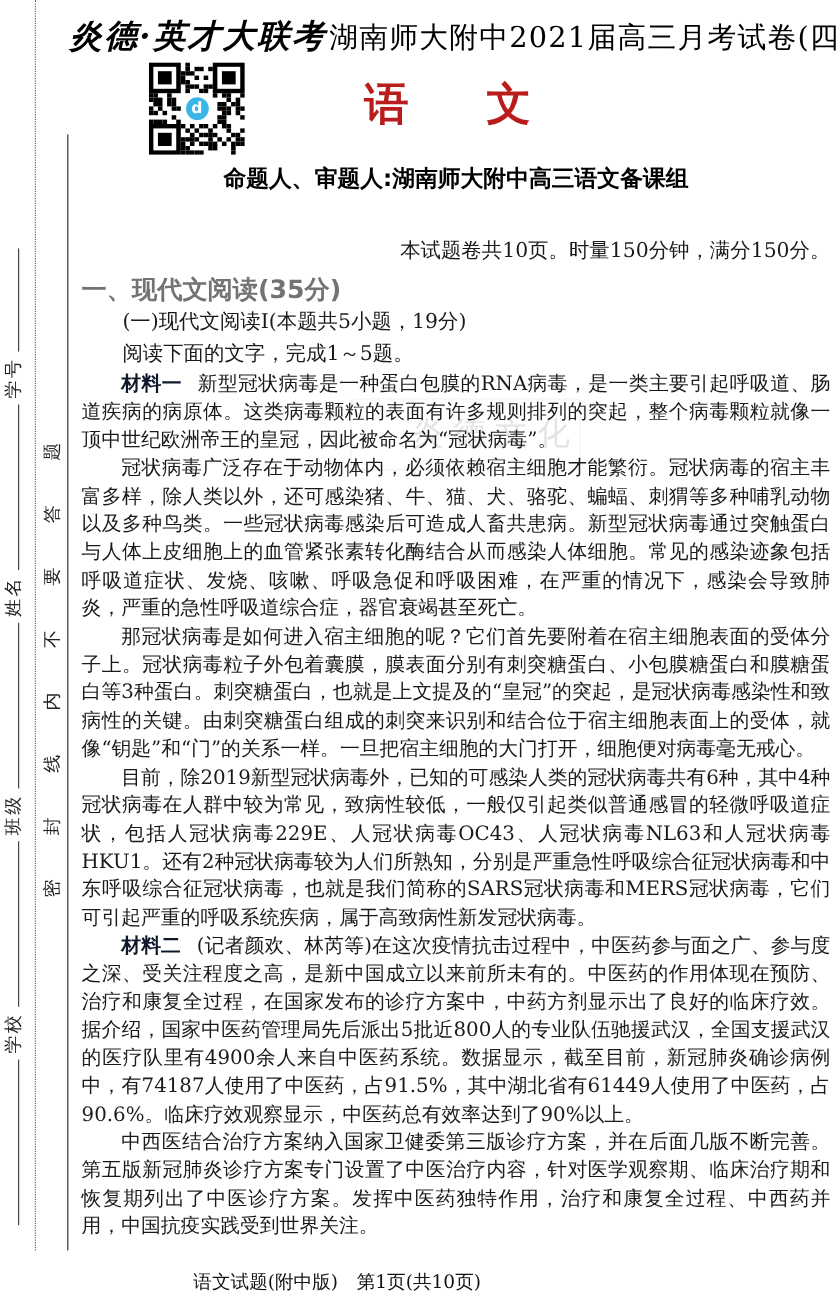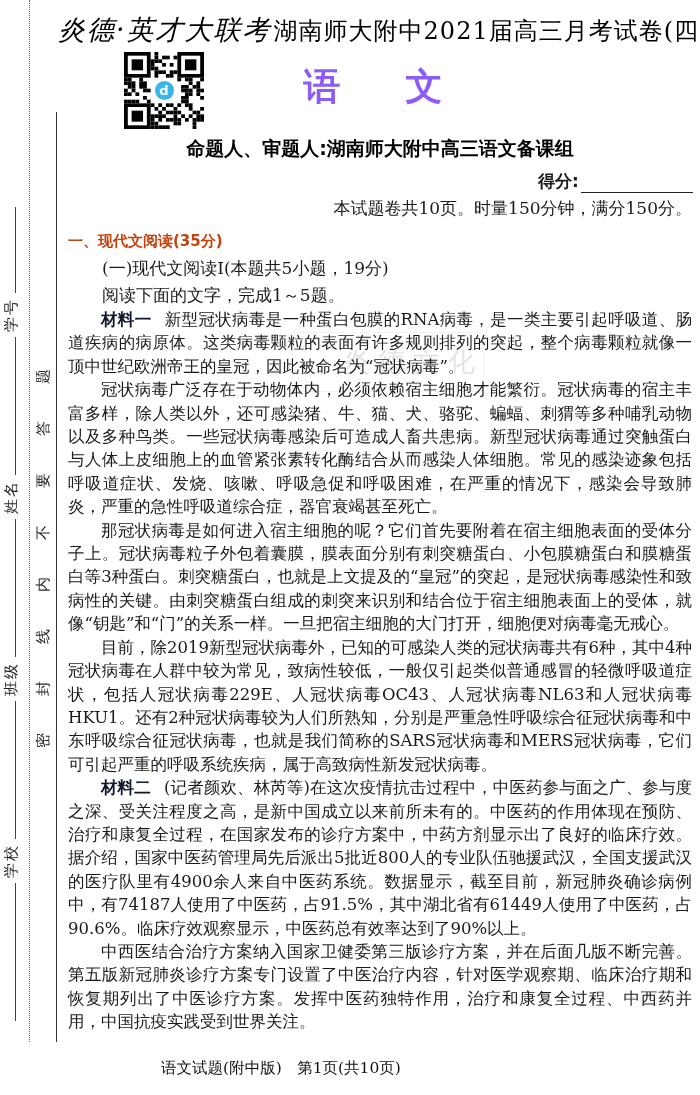--- a/index.html
+++ b/index.html
@@ -28,49 +28,49 @@
     text-align:right;color:#e4e4e4;font-size:27px;letter-spacing:8px;line-height:46px;
     border:1px solid #f2f2f2;border-radius:4px;padding:6px 0;
     font-family:"DejaVu Sans","Liberation Sans",sans-serif;
   }
   .watermark span{display:block;}
   
   .banner{
     position:absolute;left:58px;top:12px;width:636px;z-index:1;
     text-align:center;white-space:nowrap;font-size:24px;letter-spacing:1px;color:#000;
   }
-  .banner .brand{font-weight:normal;font-size:27px;font-style:italic;letter-spacing:2px;margin-right:2px;}
+  .banner .brand{font-weight:bold;font-size:27px;font-style:italic;letter-spacing:2px;margin-right:2px;}
   .qr-wrap{position:absolute;left:124px;top:52px;width:80px;height:77px;z-index:1;}
   .qr-wrap svg{display:block;width:80px;height:77px;}
   .qr-logo{
     position:absolute;left:27px;top:26px;width:26px;height:25px;background:#fff;border-radius:5px;
     display:flex;align-items:center;justify-content:center;
   }
   .qr-logo .dglyph{
     width:19px;height:19px;border-radius:50%;background:#3ab5e8;color:#fff;
     font-family:"DejaVu Sans","Liberation Sans",sans-serif;font-weight:bold;font-size:13px;
     display:flex;align-items:center;justify-content:center;
   }
   .subject{
     position:absolute;left:68px;top:62px;width:624px;z-index:1;text-align:center;
-    font-family:"DejaVu Sans","Liberation Sans",sans-serif;font-weight:bold;font-size:37px;letter-spacing:14px;color:#8b5cf6;
+    font-family:"DejaVu Sans","Liberation Sans",sans-serif;font-weight:bold;font-size:37px;letter-spacing:14px;color:#b91c1c;
   }
   .authors{
     position:absolute;left:68px;top:136px;width:624px;z-index:1;text-align:center;
     font-family:"DejaVu Sans","Liberation Sans",sans-serif;font-weight:bold;font-size:19px;color:#000;
   }
   .score{position:absolute;left:538px;top:170px;z-index:1;display:flex;align-items:flex-end;}
   .score .score-label{font-family:"DejaVu Sans","Liberation Sans",sans-serif;font-weight:bold;font-size:17px;}
   .score .score-line{display:inline-block;width:112px;height:16px;border-bottom:1.5px solid #222;margin-left:2px;}
   .info{position:absolute;left:68px;top:197px;width:624px;z-index:1;text-align:right;font-size:17px;}
   
   .main{position:absolute;left:68px;top:228px;width:624px;z-index:1;}
   .h-sec{
     font-family:"DejaVu Sans","Liberation Sans",sans-serif;font-weight:bold;
-    font-size:15px;line-height:27px;color:#c2410c;
+    font-size:21px;line-height:27px;color:#737373;
   }
   .sub{font-size:17px;line-height:26.5px;text-indent:2em;}
   .para{margin:0;font-size:16.5px;line-height:23.4px;text-align:justify;text-indent:2em;}
   .mat-label{
     font-family:"DejaVu Sans","Liberation Sans",sans-serif;font-weight:bold;font-size:16.5px;
     margin-right:0.8em;color:#0f172a;
   }
   .attrib{font-size:16px;line-height:23.4px;text-align:right;font-style:italic;padding-right:6px;}
   
   .footer{position:absolute;left:0;top:1058px;width:562px;text-align:center;font-size:15.5px;color:#111;z-index:1;}
@@ -226,24 +226,20 @@
         <rect x="7.62" y="58.67" width="11.43" height="11.00" fill="#000"></rect>
       </svg>
     <div class="qr-logo">
         <span class="dglyph">d</span>
       </div>
   </div>
 
   <div class="subject">语　文</div>
   <div class="authors">命题人、审题人:湖南师大附中高三语文备课组</div>
 
-  <div class="score">
-    <span class="score-label">得分:</span>
-    <span class="score-line"></span>
-  </div>
 
   <div class="info">本试题卷共10页。时量150分钟，满分150分。</div>
 
   <div class="main">
     <div class="h-sec">一、现代文阅读(35分)</div>
     <div class="sub">(一)现代文阅读Ⅰ(本题共5小题，19分)</div>
     <div class="sub">阅读下面的文字，完成1～5题。</div>
 
     <p class="para"><span class="mat-label">材料一</span><span>新型冠状病毒是一种蛋白包膜的RNA病毒，是一类主要引起呼吸道、肠道疾病的病原体。这类病毒颗粒的表面有许多规则排列的突起，整个病毒颗粒就像一顶中世纪欧洲帝王的皇冠，因此被命名为“冠状病毒”。</span></p>
     <p class="para"><span>冠状病毒广泛存在于动物体内，必须依赖宿主细胞才能繁衍。冠状病毒的宿主丰富多样，除人类以外，还可感染猪、牛、猫、犬、骆驼、蝙蝠、刺猬等多种哺乳动物以及多种鸟类。一些冠状病毒感染后可造成人畜共患病。新型冠状病毒通过突触蛋白与人体上皮细胞上的血管紧张素转化酶结合从而感染人体细胞。常见的感染迹象包括呼吸道症状、发烧、咳嗽、呼吸急促和呼吸困难，在严重的情况下，感染会导致肺炎，严重的急性呼吸道综合症，器官衰竭甚至死亡。</span></p>

